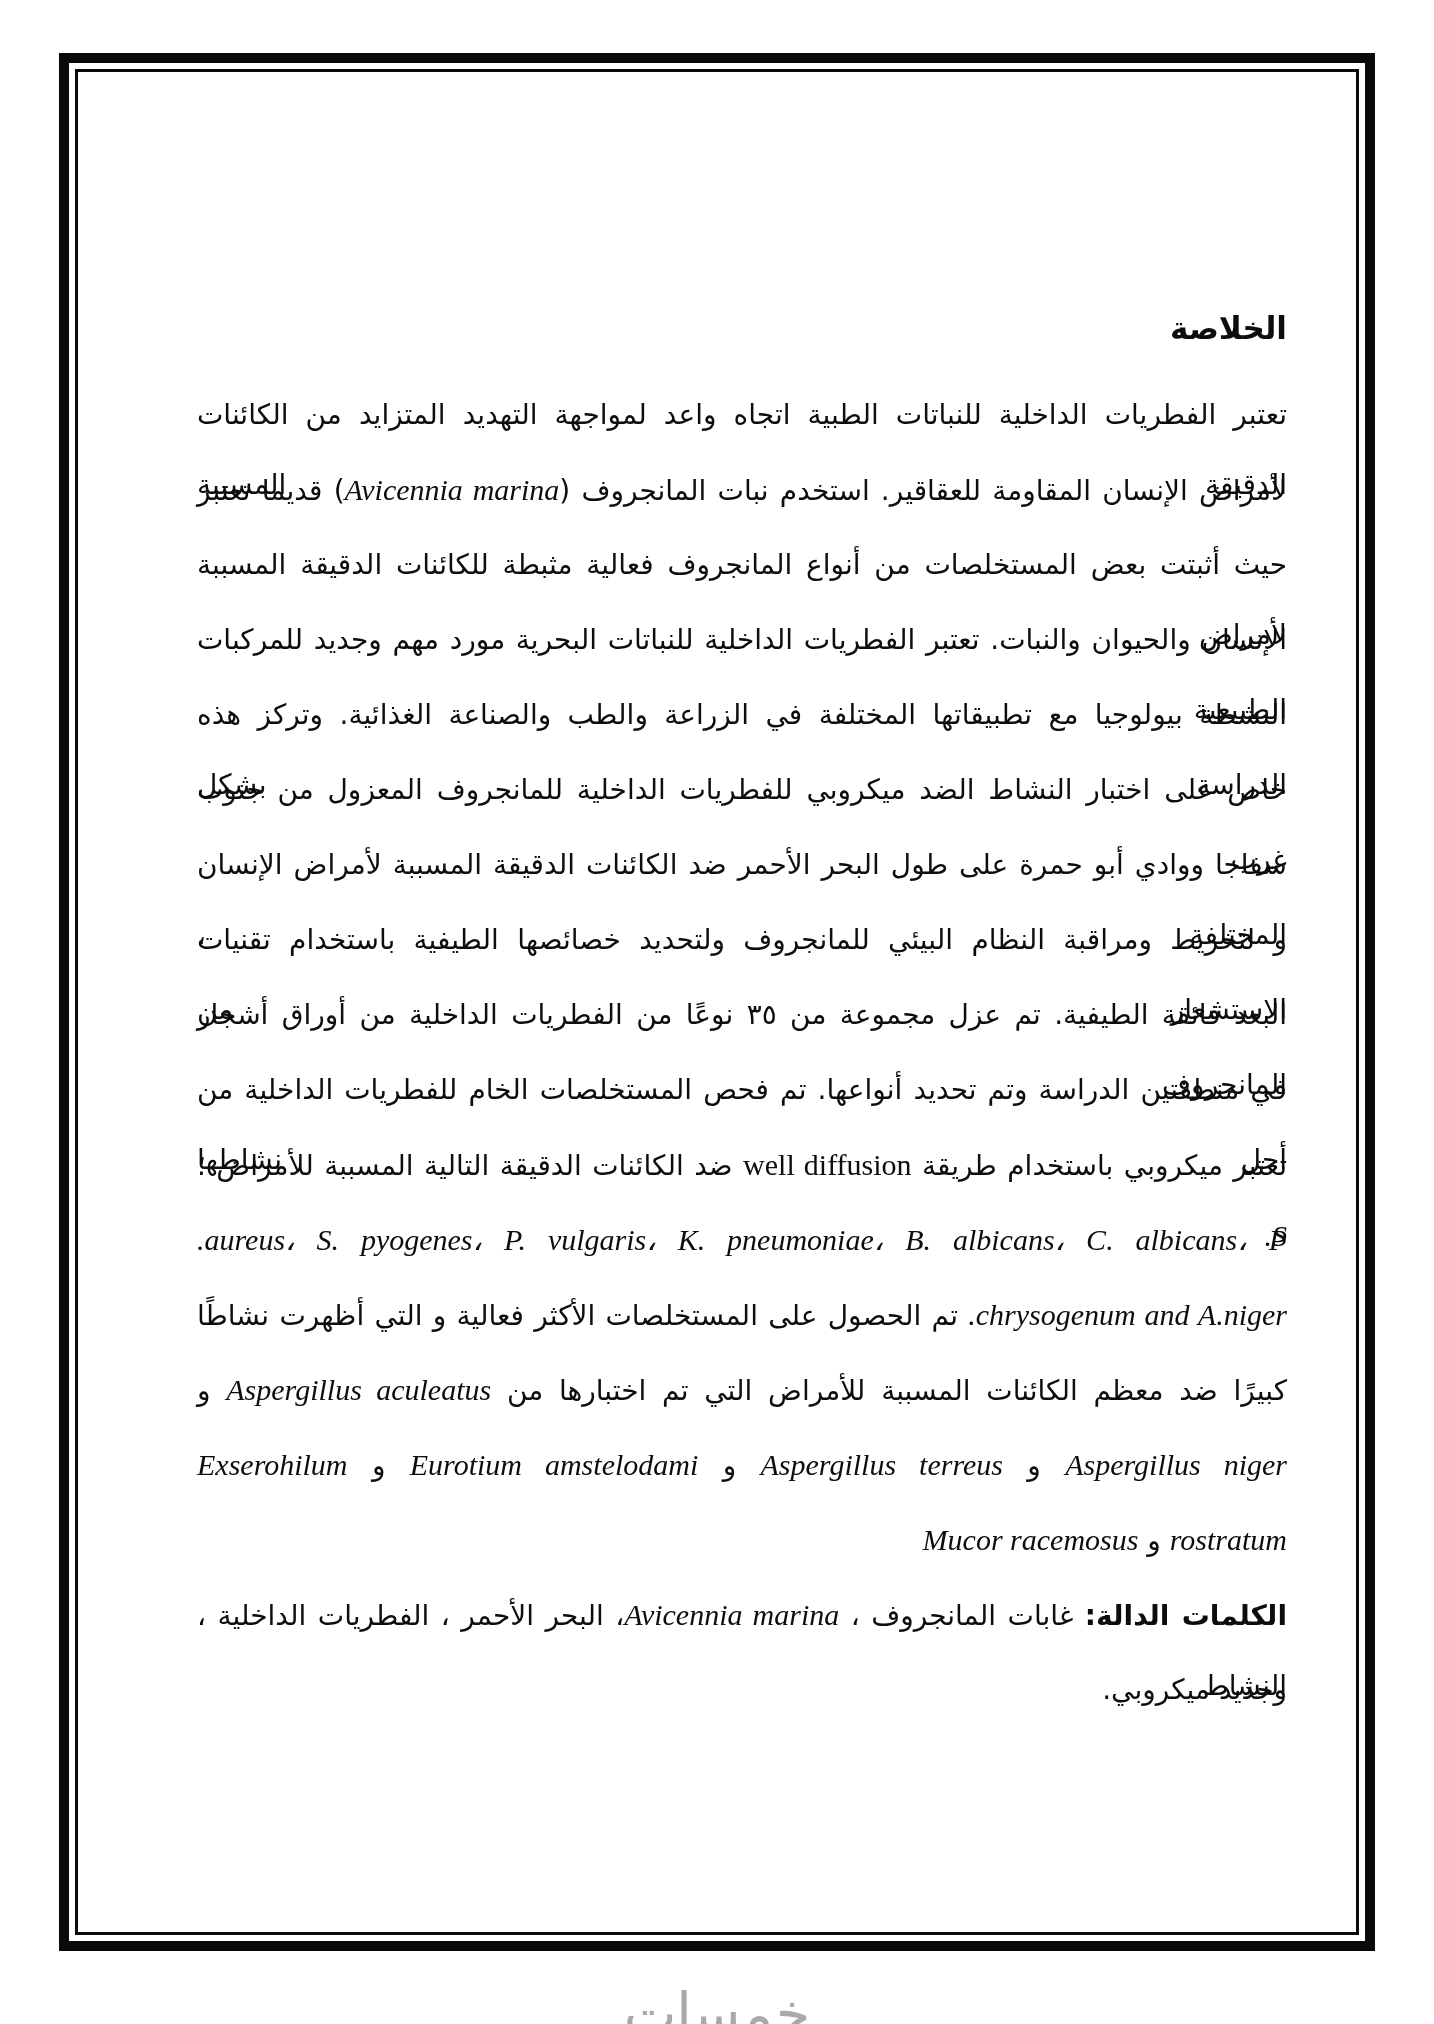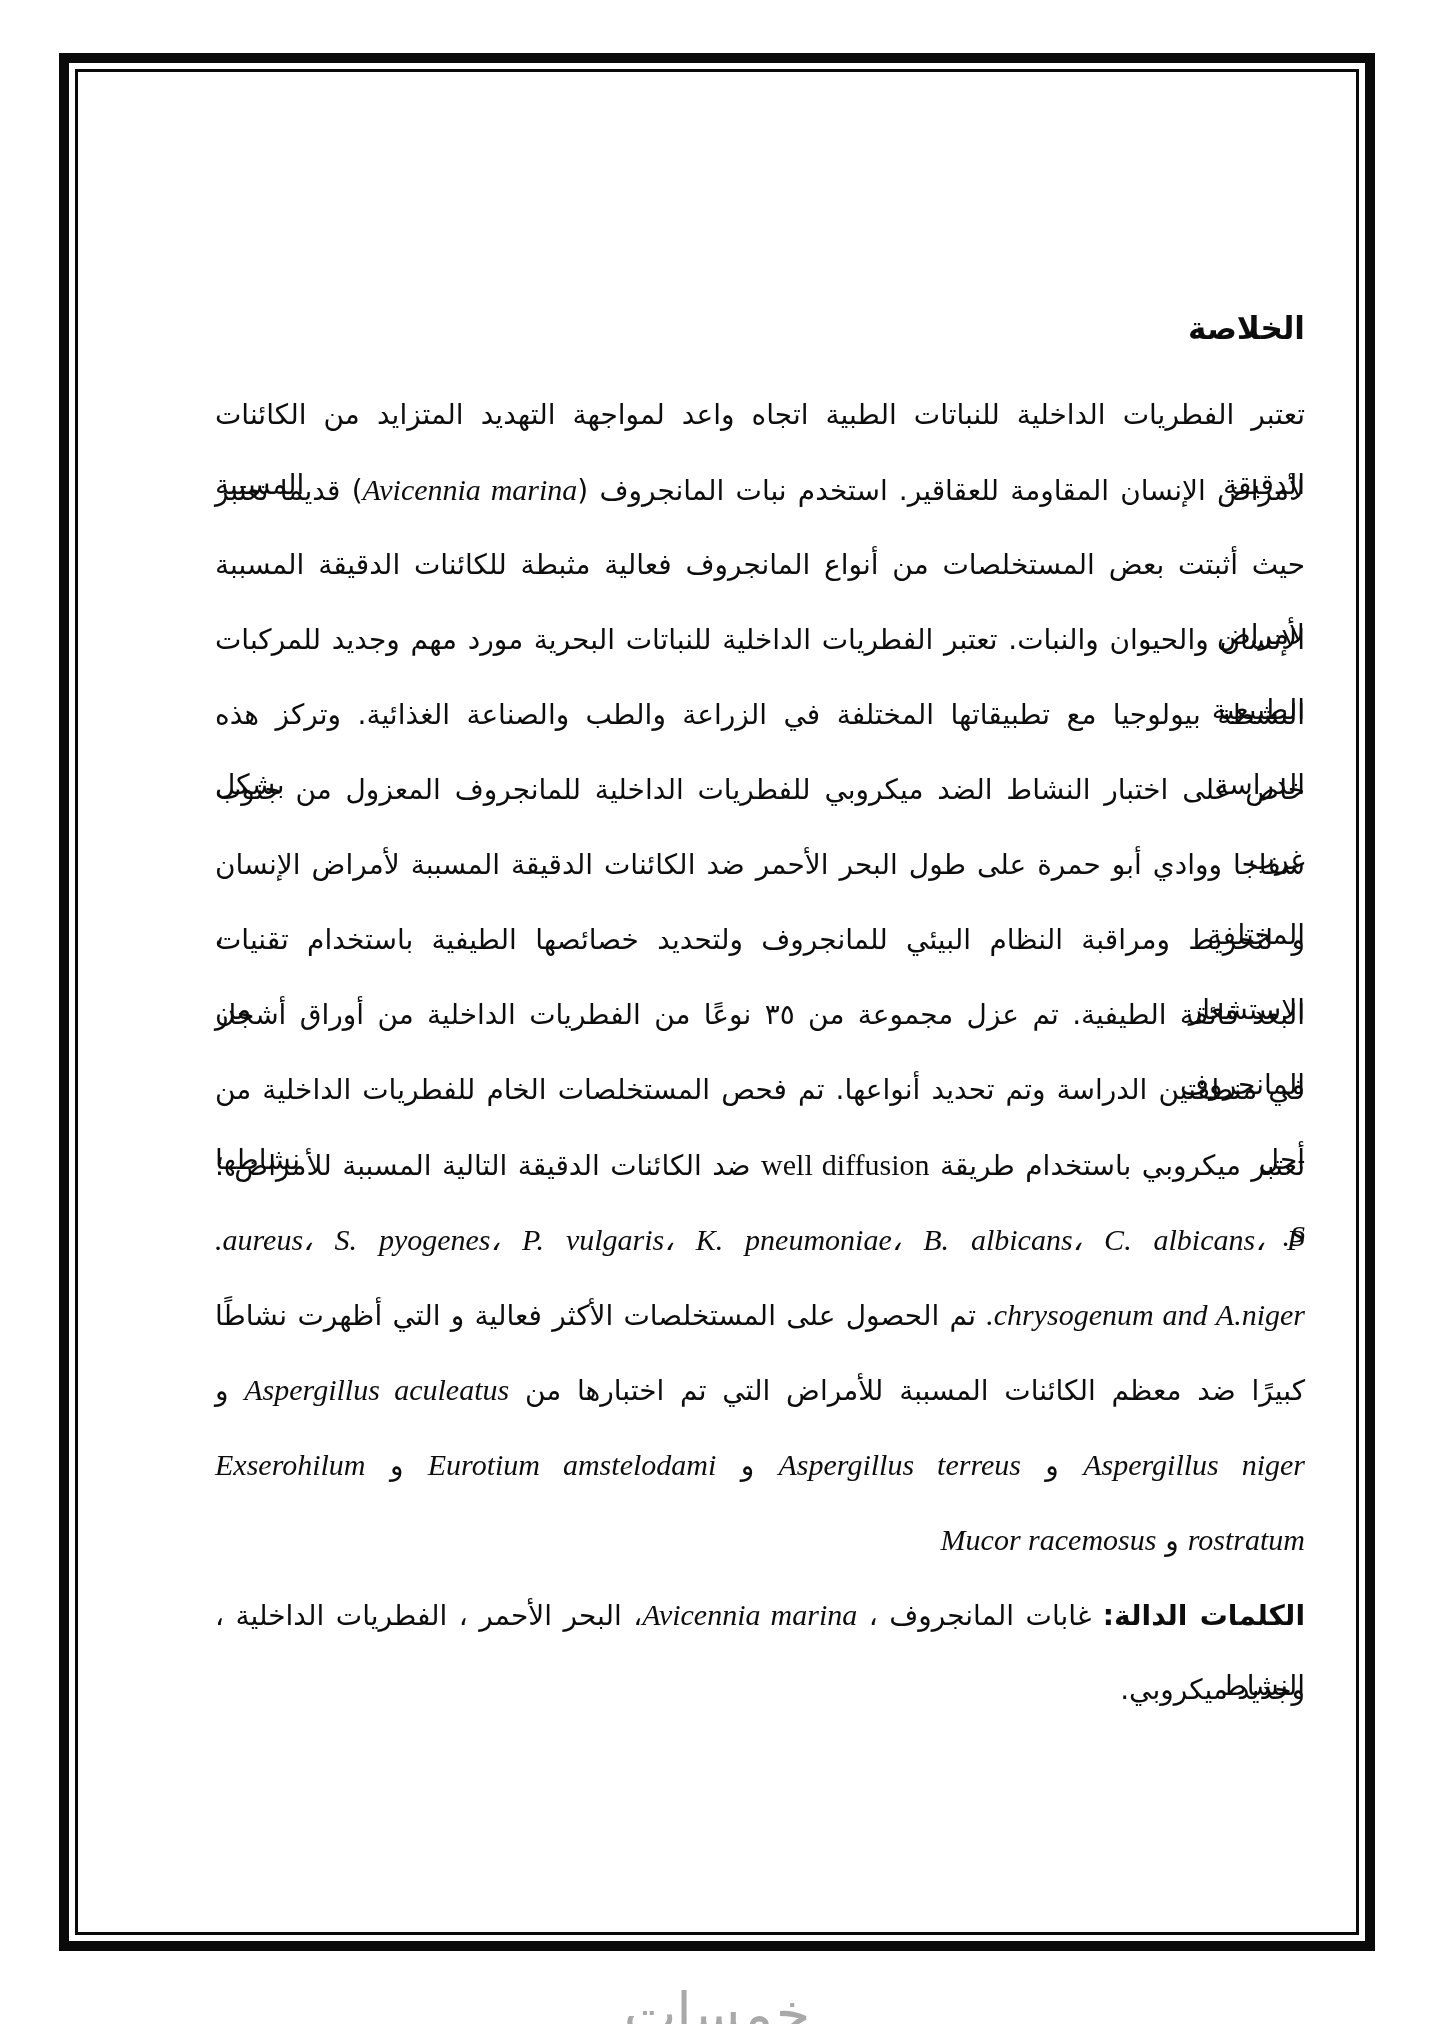--- a/index.html
+++ b/index.html
@@ -28,21 +28,21 @@
     position: absolute;
     left: 75px;
     top: 69px;
     width: 1284px;
     height: 1866px;
     border: 3px solid #0a0a0a;
   }
 
   .text-block {
     position: absolute;
-    left: 215px;
+    left: 197px;
     top: 300px;
     width: 1090px;
     direction: rtl;
     color: #0d0d0d;
   }
 
   .abstract-title {
     font-size: 31px;
     font-weight: bold;
     line-height: 56px;

